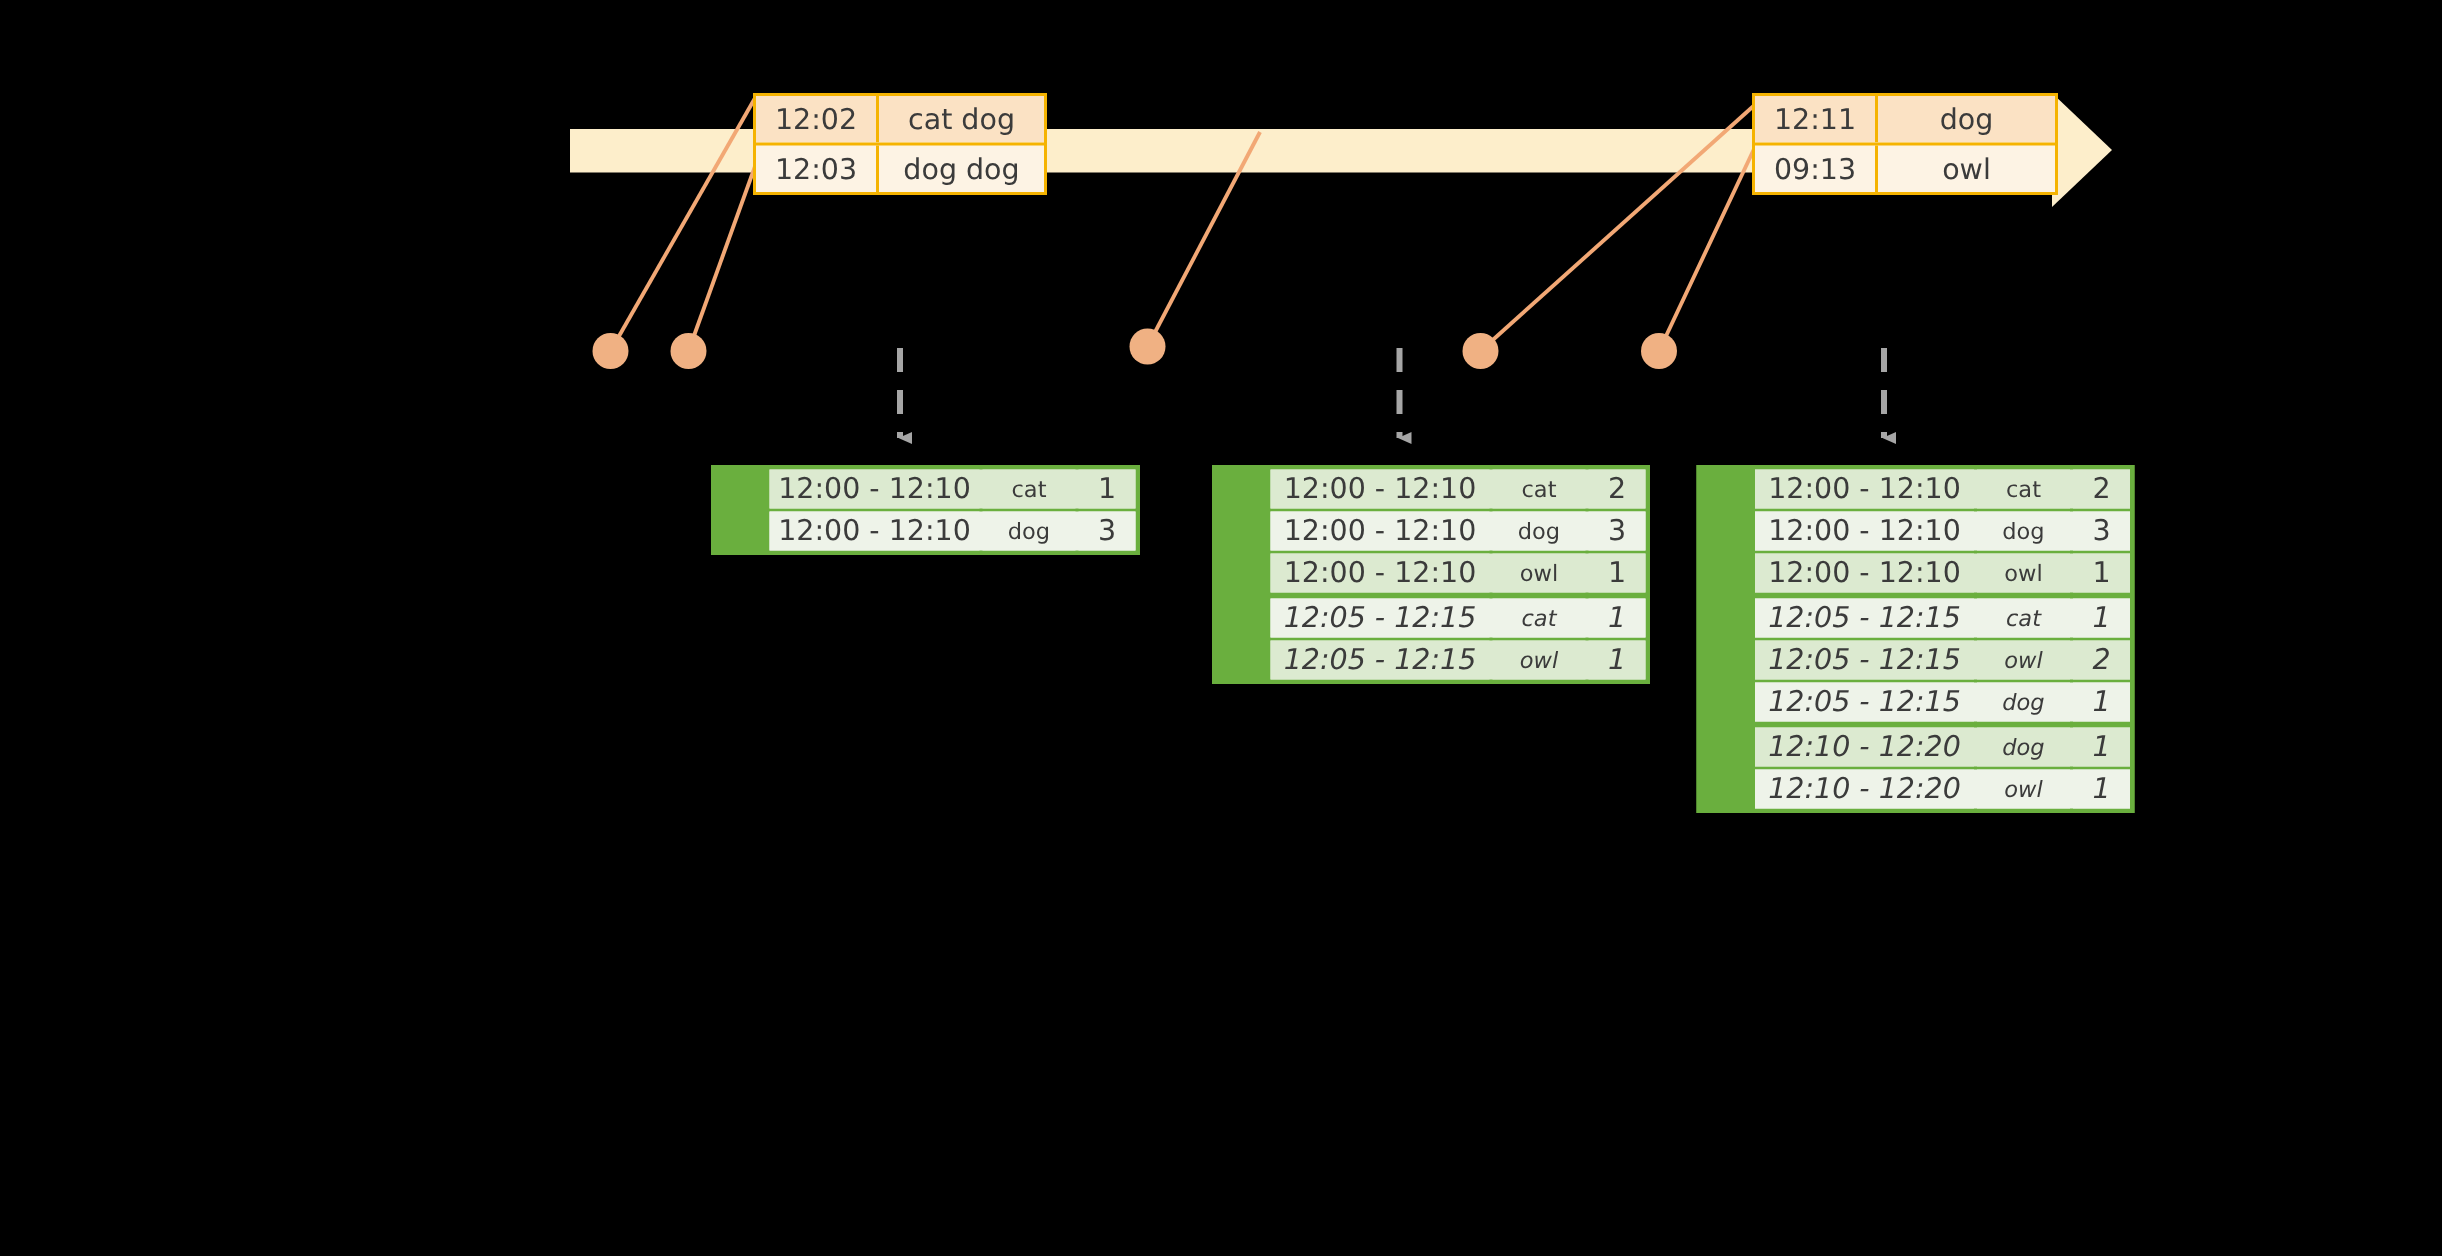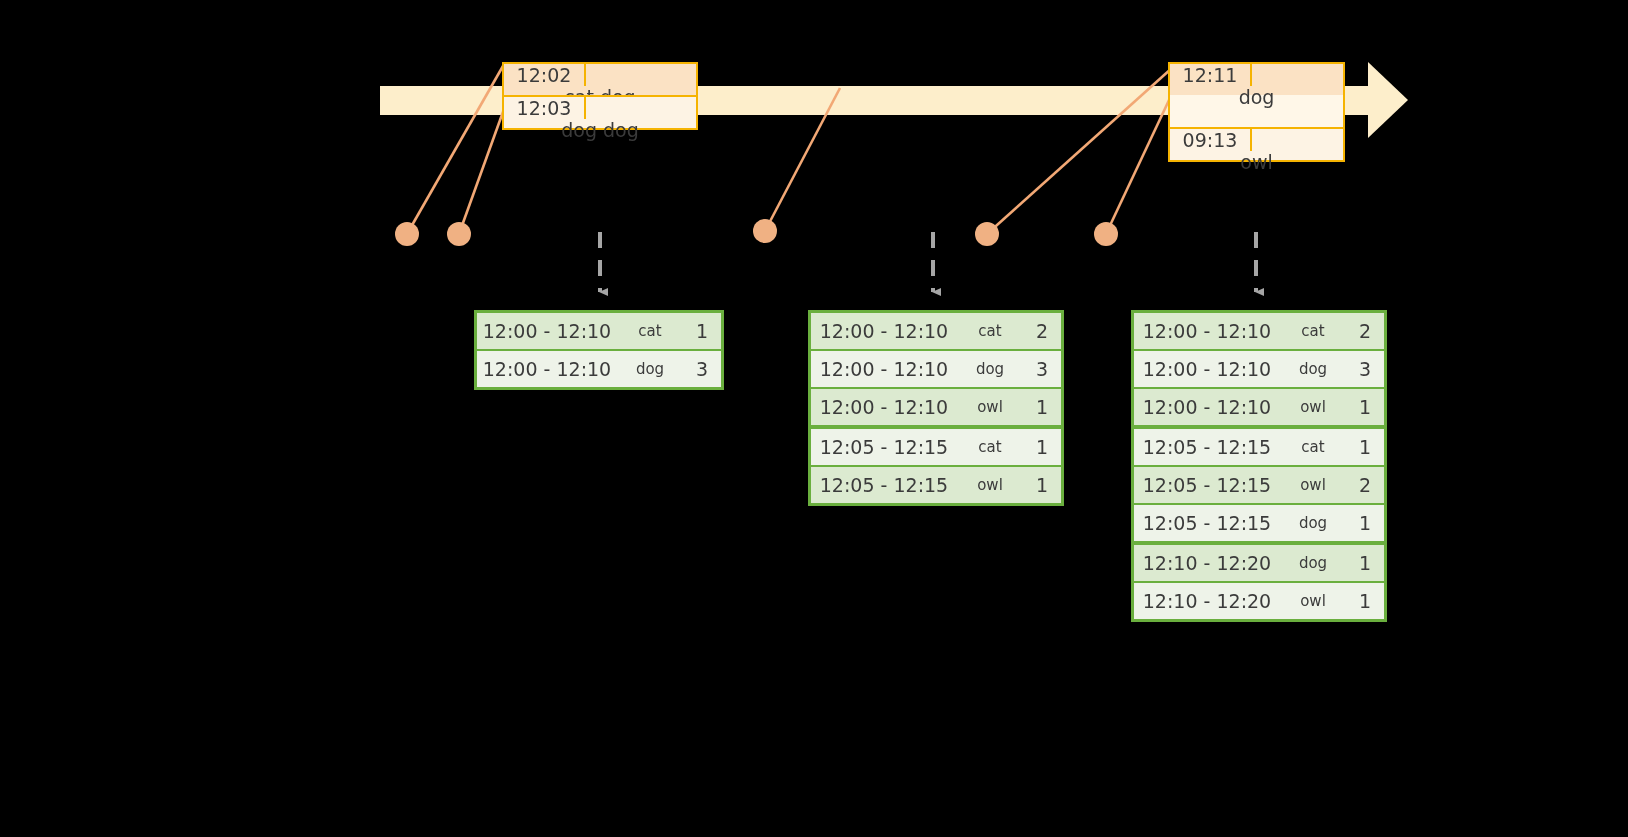--- a/index.html
+++ b/index.html
@@ -46,21 +46,21 @@
   .event-box {
     position: absolute;
     border: 2px solid #f5b301;
     box-sizing: border-box;
     display: flex;
     flex-direction: column;
     background: #fff7e8;
   }
   .event-row {
     display: flex;
-    flex-direction: column;
+    flex-direction: row;
     height: 31px;
   }
   .event-row + .event-row {
     border-top: 2px solid #f5b301;
   }
   .event-row.shade-a { background: #fbe2c4; }
   .event-row.shade-b { background: #fdf3e4; }
   .event-time {
     width: 82px;
     border-right: 2px solid #f5b301;
@@ -78,41 +78,42 @@
     justify-content: center;
     font-size: 19px;
     color: #3b3b3b;
     padding: 0 12px;
     box-sizing: border-box;
     white-space: nowrap;
   }
 
   #event-box-0 { left: 502px; top: 62px; width: 196px; }
   #event-box-1 { left: 836px; top: 84px; width: 196px; }
-  #event-box-2 { left: 1168px; top: 62px; width: 177px; gap: 32px; }
+  #event-box-2 { left: 1168px; top: 62px; width: 204px; }
 
   
   .connectors { position: absolute; left: 0; top: 0; width: 1628px; height: 837px; }
 
   
   .agg-table {
     position: absolute;
     border: 3px solid #6aaf3e;
     background: #6aaf3e;
     box-sizing: border-box;
     display: flex;
     flex-direction: column;
     gap: 2px;
   }
   .agg-group { display: flex; flex-direction: column; gap: 2px; }
-  .agg-group + .agg-group { margin-top: 2px; }
+  .agg-group + .agg-group { margin-top: 2px; font-style: italic; }
   .agg-row {
     display: flex;
     flex-direction: row;
-    height: 36px;
+    height: 26px;
+    margin-left: 36px;
   }
   .agg-row.tone-a { background: #dcead0; }
   .agg-row.tone-b { background: #eef3e9; }
   .agg-win {
     display: flex; align-items: center; justify-content: center;
     font-size: 19px; color: #3b3b3b;
     box-sizing: border-box;
     margin-right: 2px;
   }
   .agg-key {

